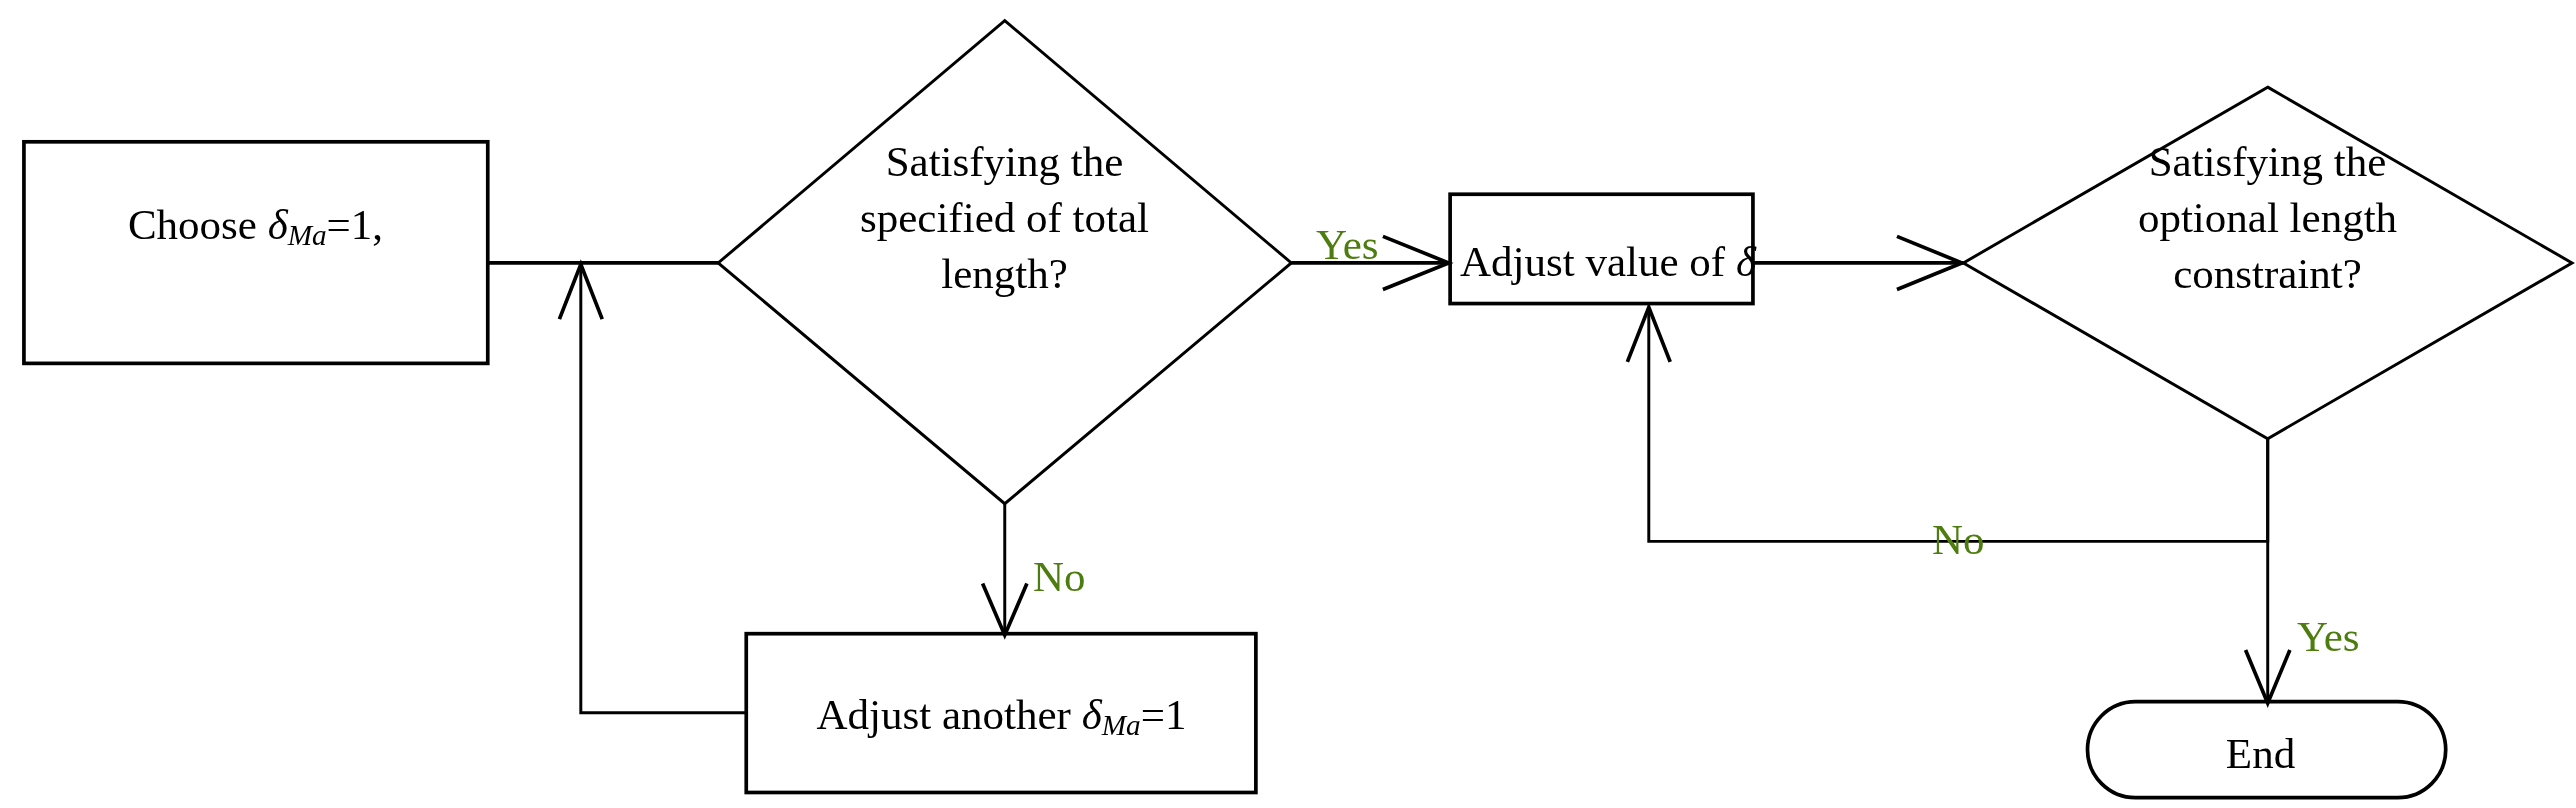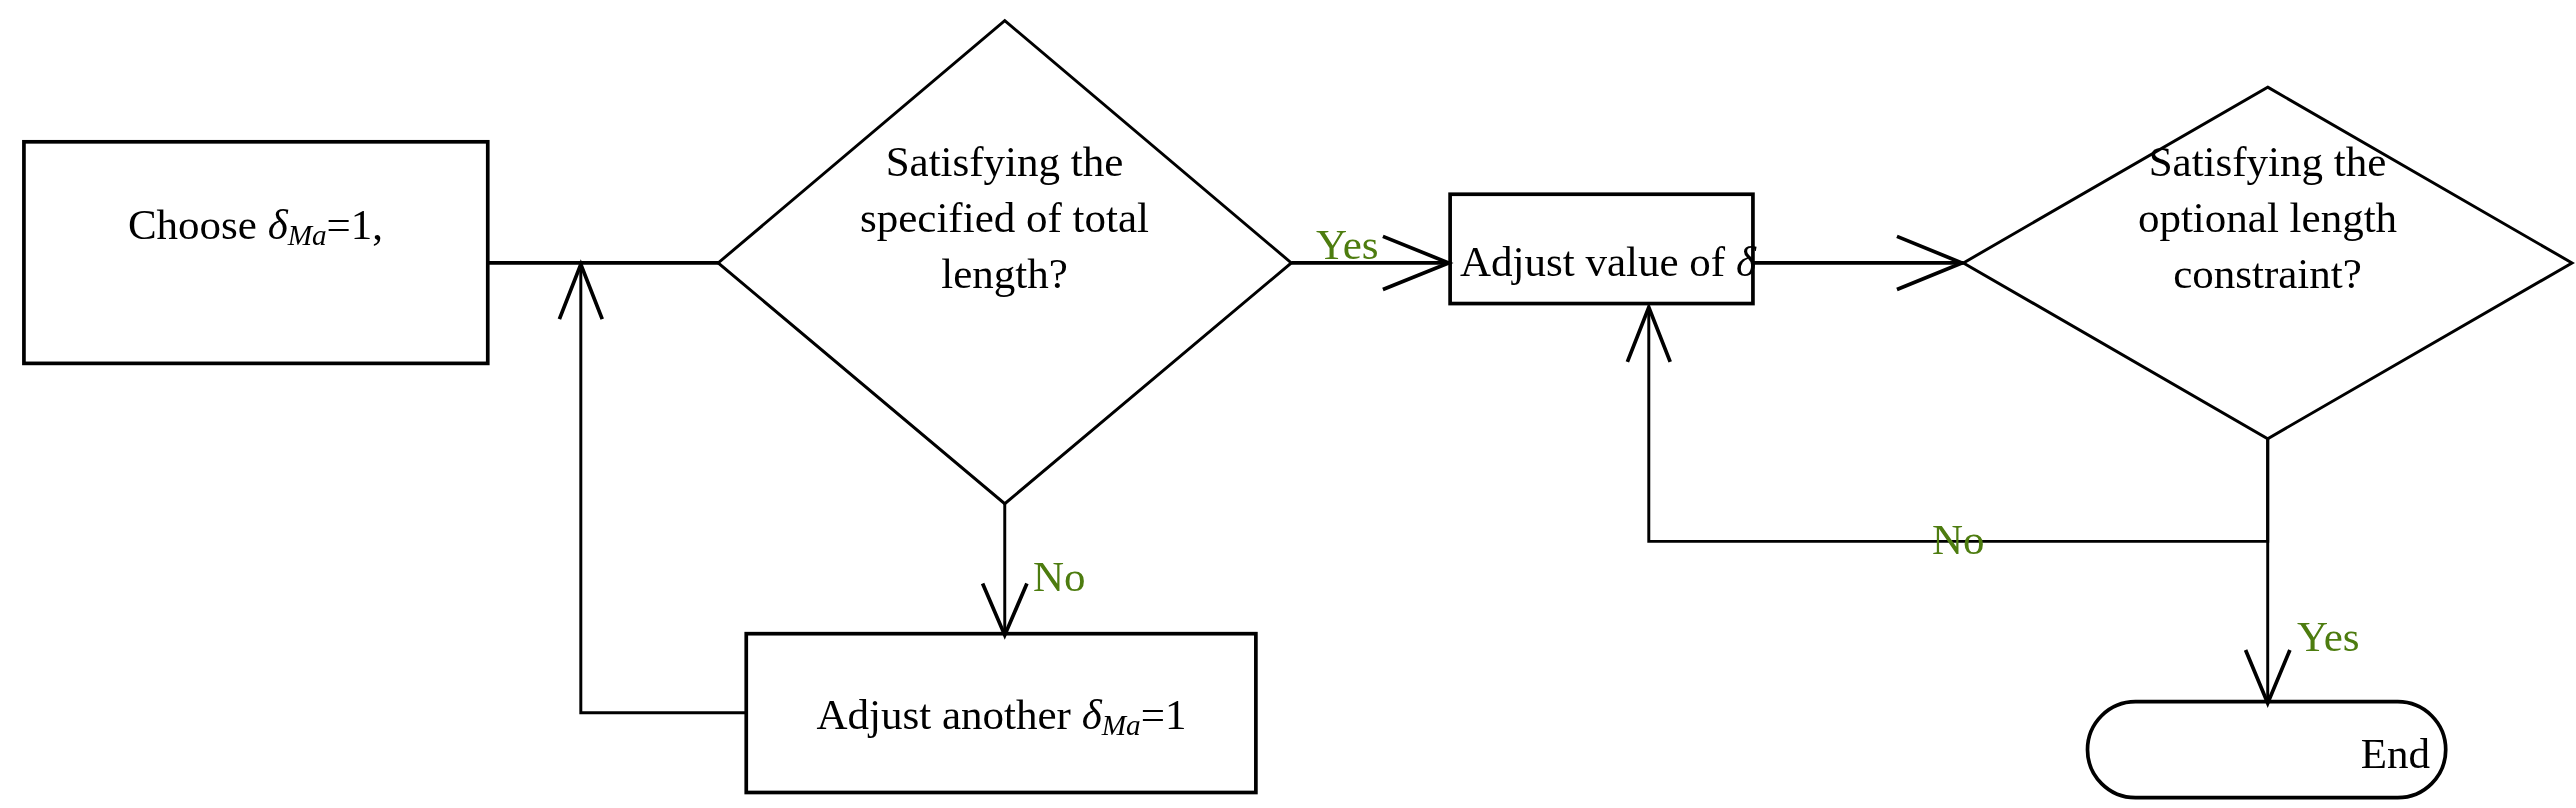--- a/index.html
+++ b/index.html
@@ -138,21 +138,21 @@
   <div class="node-label" style="left:1454px; top:234px; width:295px;margin-left:6px;">
     <span>Adjust value of </span><span class="sym">δ</span>
   </div>
 
   <div class="node-label" style="left:2046px; top:134px; width:443px;">
     <span>Satisfying the</span><br>
     <span>optional length</span><br>
     <span>constraint?</span>
   </div>
 
-  <div class="node-label" style="left:2091px; top:726px; width:339px;text-align:right;">End</div>
+  <div class="node-label" style="left:2091px; top:726px; width:339px;">End</div>
 
   <div class="edge-label" style="left:1316px; top:181px;">Yes</div>
 
   <div class="edge-label" style="left:1033px; top:513px;">No</div>
 
   <div class="edge-label" style="left:1932px; top:476px;">No</div>
 
   <div class="edge-label" style="left:2297px; top:573px;">Yes</div>
 
 </div>

